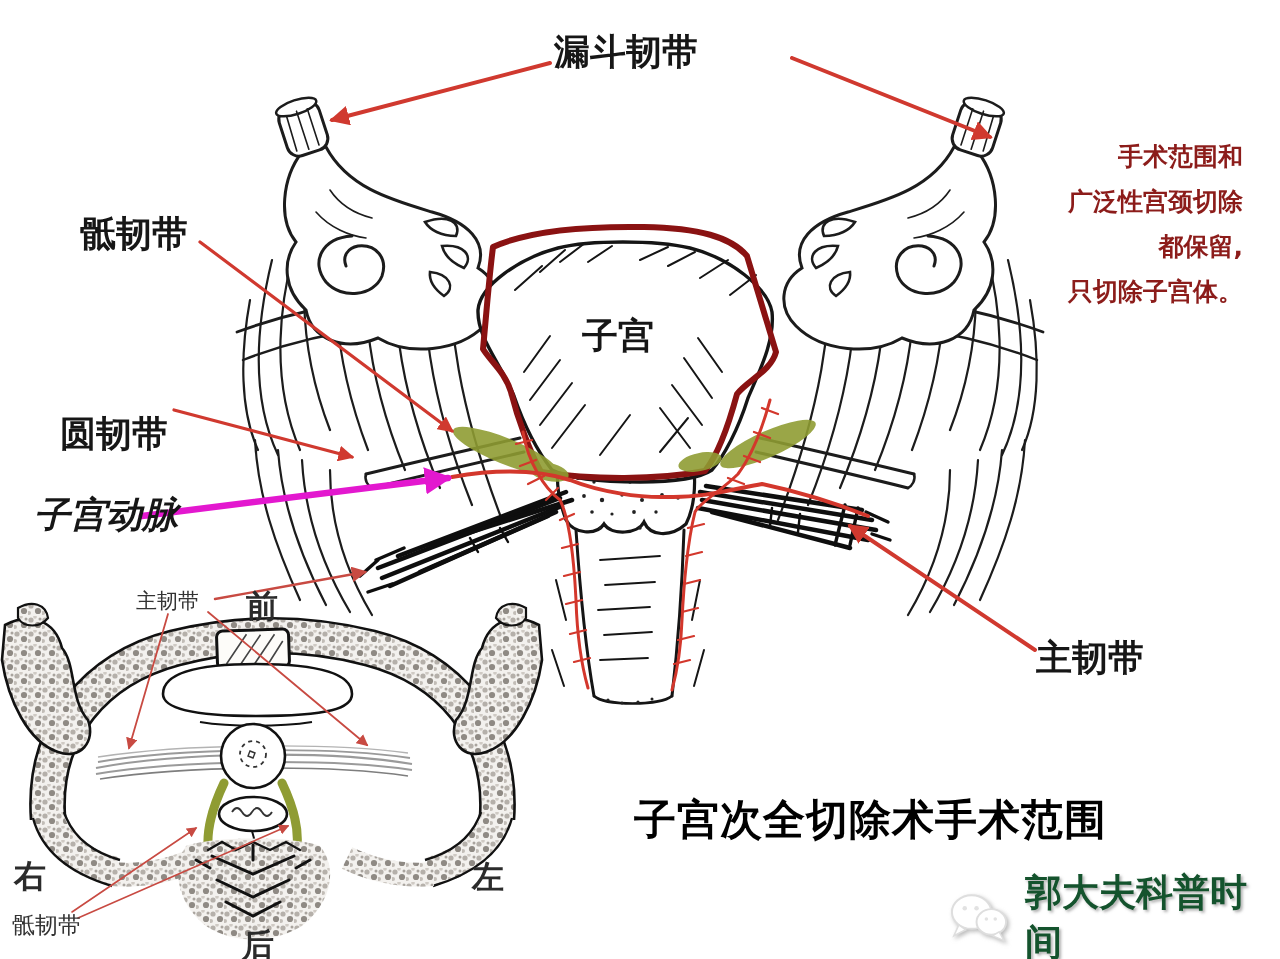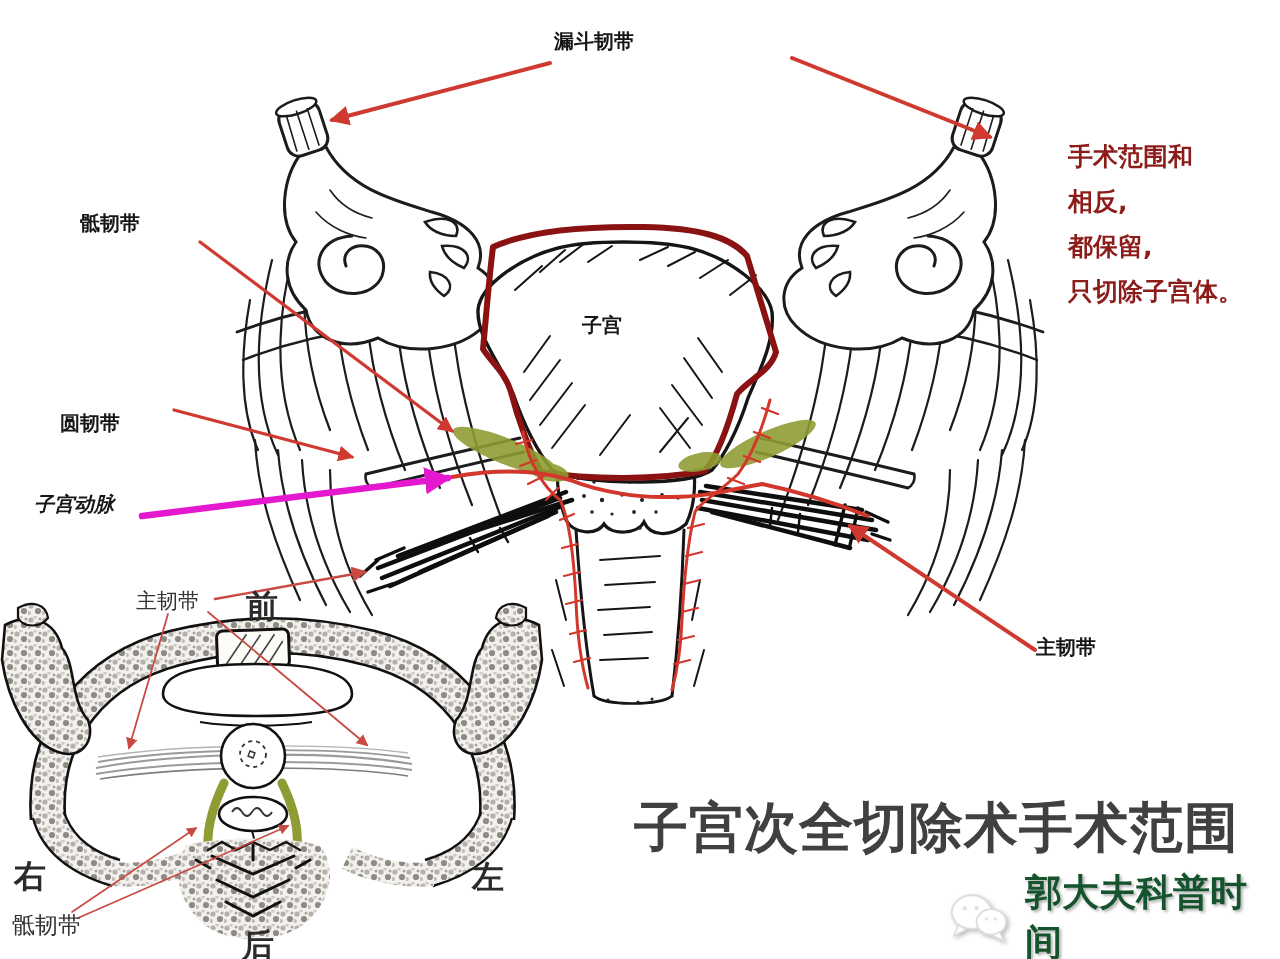--- a/index.html
+++ b/index.html
@@ -1,24 +1,24 @@
 <!DOCTYPE html>
 <html><head>
 <meta charset="utf-8">
 <style>
   html,body{margin:0;padding:0;}
   #canvas{position:relative;width:1280px;height:959px;background:#ffffff;overflow:hidden;
           font-family:"DejaVu Sans","Liberation Sans",sans-serif;}
   svg.art{position:absolute;left:0;top:0;z-index:1;}
   .lbl{position:absolute;z-index:3;white-space:nowrap;color:#161616;font-weight:600;}
-  .lbl-main{font-size:20px;}
+  .lbl-main{font-size:36px;}
   .note{position:absolute;z-index:3;left:1068px;top:134px;color:#8c1c1a;font-weight:600;font-size:25px;}
-  .note div{height:45px;line-height:45px;white-space:nowrap;}
-  .title{position:absolute;z-index:3;left:634px;top:792px;font-size:54px;font-weight:700;
-         color:#404040;letter-spacing:1px;white-space:nowrap;}
+  .note div{height:45px;line-height:45px;white-space:nowrap;text-align:right;}
+  .title{position:absolute;z-index:3;left:634px;top:792px;font-size:42px;font-weight:700;
+         color:#000000;letter-spacing:1px;white-space:nowrap;}
   .inset-lbl{position:absolute;z-index:3;font-family:"DejaVu Serif","Liberation Serif",serif;
              color:#333;font-weight:400;white-space:nowrap;}
   .calli{position:absolute;z-index:3;font-family:"DejaVu Serif","Liberation Serif",serif;
          font-weight:700;color:#2b2b2b;font-size:32px;white-space:nowrap;}
   .watermark{position:absolute;z-index:3;left:948px;top:868px;display:flex;align-items:center;gap:6px;}
   .watermark .wm-text{font-size:37px;font-weight:700;color:#14532d;
        text-shadow:2px 2px 3px rgba(120,120,120,.60), -1px -1px 1px rgba(255,255,255,.9);margin-left:10px;}
   .wm-icon{filter:drop-shadow(2px 2px 2px rgba(130,130,130,.55));}
 </style>
 </head>
@@ -261,21 +261,21 @@
 
 <div class="lbl lbl-main" style="left:554px;top:28px;">漏斗韧带</div>
 <div class="lbl lbl-main" style="left:80px;top:210px;">骶韧带</div>
 <div class="lbl lbl-main" style="left:60px;top:383px;margin-top:27px;">圆韧带</div>
 <div class="lbl lbl-main" style="left:34px;top:491px;font-style:italic;">子宫动脉</div>
 <div class="lbl lbl-main" style="left:1036px;top:634px;">主韧带</div>
 <div class="lbl lbl-main" style="left:582px;top:312px;font-family:Liberation Serif, serif;">子宫</div>
 
 <div class="note">
   <div>手术范围和</div>
-  <div>相反,</div>
+  <div>广泛性宫颈切除</div>
   <div>都保留,</div>
   <div>只切除子宫体。</div>
 </div>
 
 <div class="title">子宫次全切除术手术范围</div>
 
 <div class="inset-lbl" style="left:136px;top:587px;font-size:21px;">主韧带</div>
 <div class="inset-lbl" style="left:12px;top:910px;font-size:23px;">骶韧带</div>
 <div class="calli" style="left:246px;top:585px;">前</div>
 <div class="calli" style="left:14px;top:855px;">右</div>

